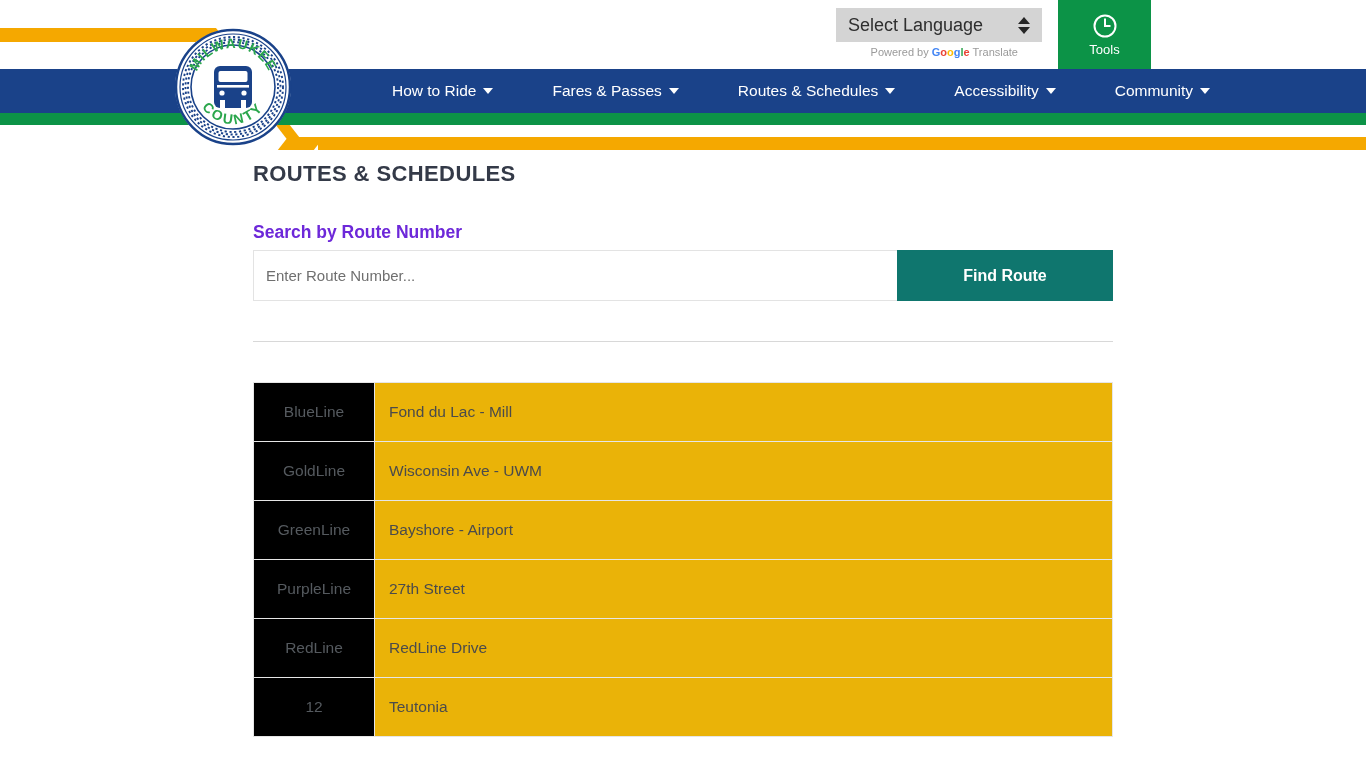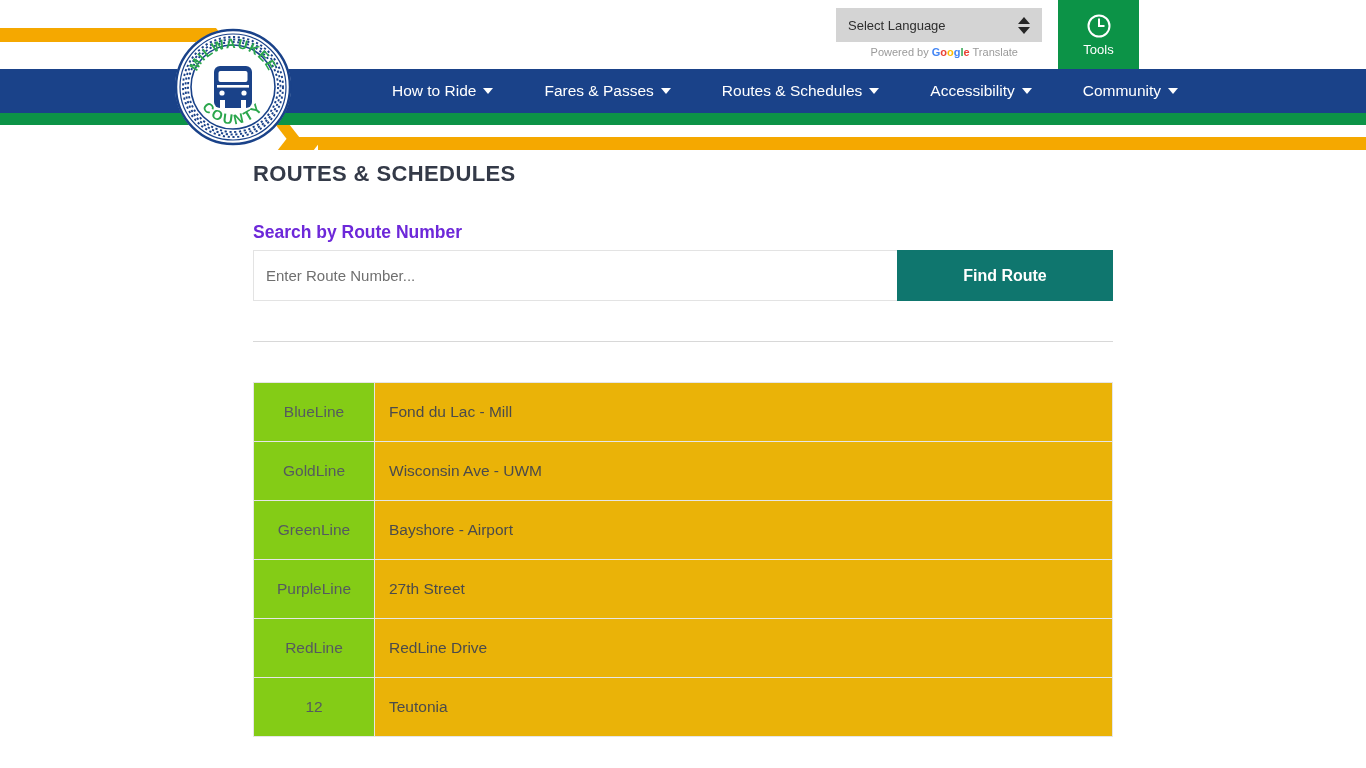--- a/index.html
+++ b/index.html
@@ -82,21 +82,21 @@
     background: #ffffff;
   }
 
   
   .nav-links {
     position: absolute;
     left: 392px; top: 69px;
     height: 44px;
     display: flex;
     align-items: center;
-    gap: 8px;
+    gap: 16px;
     z-index: 6;
   }
   .nav-item {
     display: flex;
     align-items: center;
     gap: 7px;
     color: #ffffff;
     font-size: 15.5px;
     padding: 0 23px 0 0;
     margin-right: 20px;
@@ -131,21 +131,21 @@
     width: 206px; height: 34px;
     background: #d4d4d4;
     border: none;
     display: flex;
     align-items: center;
     padding: 0 12px;
     justify-content: space-between;
     cursor: pointer;
   }
   .lang-select .lbl {
-    font-size: 13px;
+    font-size: 18px;
     color: #2e2e2e;
   }
   .spinner-arrows {
     display: flex; flex-direction: column; gap: 3px; align-items: center;
   }
   .spinner-up {
     width: 0; height: 0;
     border-left: 6px solid transparent;
     border-right: 6px solid transparent;
     border-bottom: 7px solid #262626;
@@ -165,21 +165,21 @@
     padding-right: 24px;
   }
   .g-b { color:#4285F4; font-weight:bold; }
   .g-o { color:#EA4335; font-weight:bold; }
   .g-y { color:#FBBC05; font-weight:bold; }
   .g-g { color:#34A853; font-weight:bold; }
 
   .tools-btn {
     position: absolute;
     left: 1058px; top: 0;
-    width: 81px; height: 69px;
+    width: 93px; height: 69px;
     background: #0c9347;
     display: flex;
     flex-direction: column;
     align-items: center;
     justify-content: center;
     gap: 3px;
     cursor: pointer;
     z-index: 8;
   }
   .tools-btn .label {
@@ -256,21 +256,21 @@
   }
   .routes-table td {
     height: 59px;
     border: 1px solid #e6e6e6;
     font-size: 15.5px;
     color: #4b4b4b;
     vertical-align: middle;
   }
   .routes-table td.route-id {
     width: 121px;
-    background: #84cc16;
+    background: #000000;
     text-align: center;
     color: #555a5f;
   }
   .routes-table td.route-name {
     padding-left: 14px;
     background: #eab308;
   }
 </style>
 </head>
 <body>

